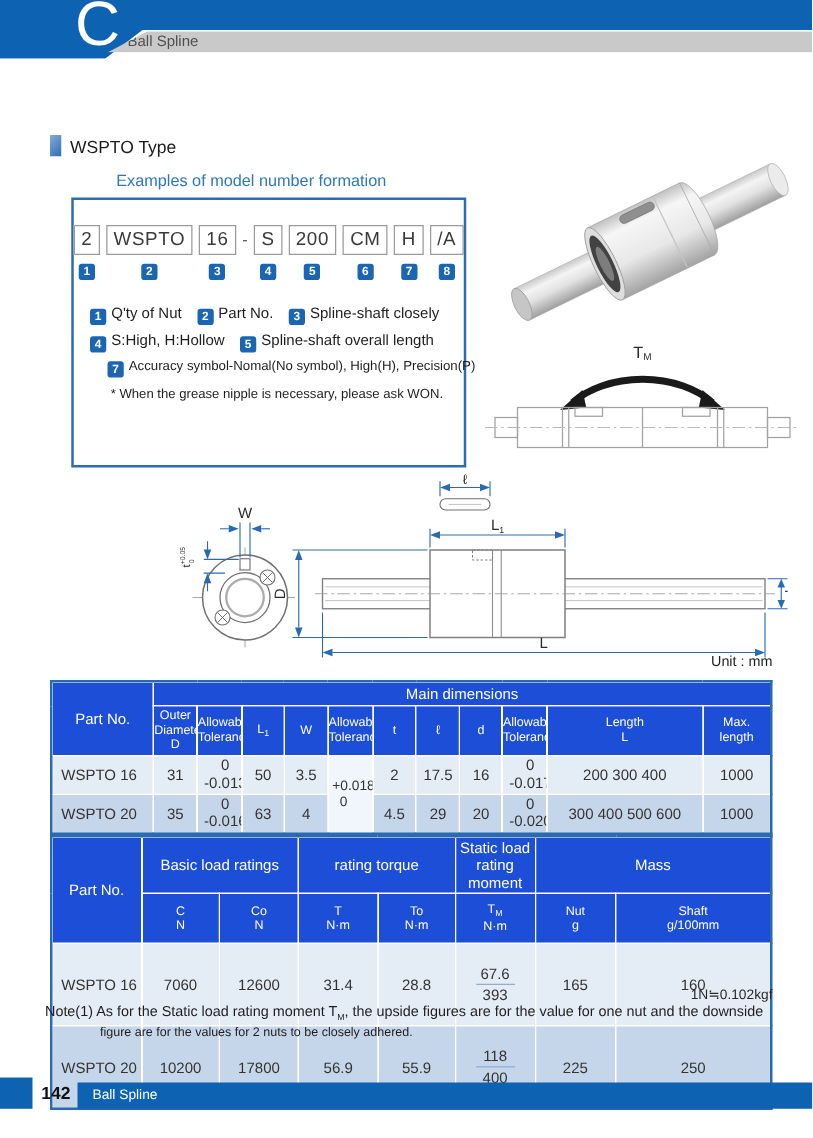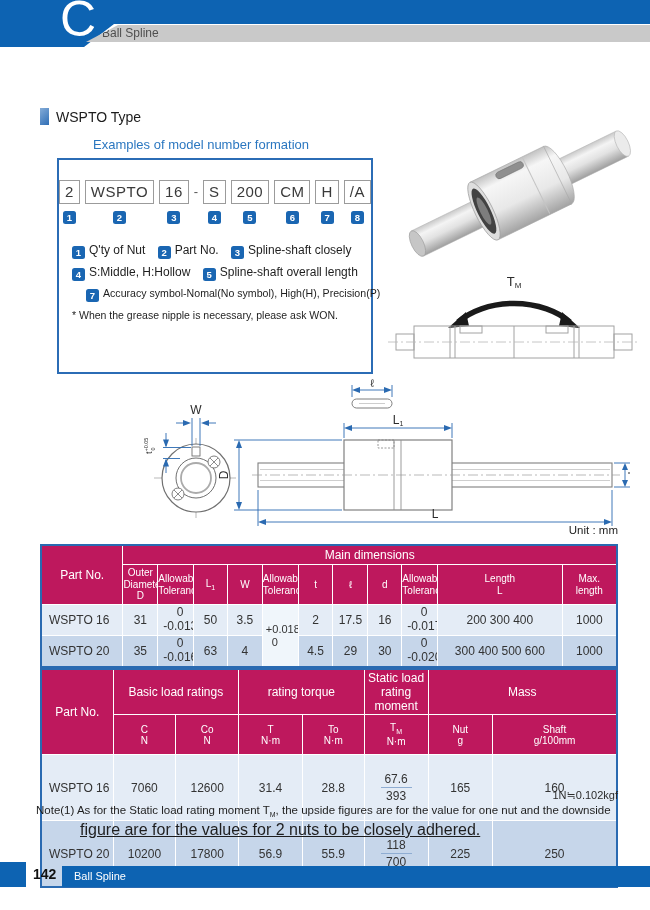--- a/index.html
+++ b/index.html
@@ -29,34 +29,34 @@
            letter-spacing:.5px;line-height:20px;background:#fff;}
   .seg-dash{font-size:13px;color:#555;line-height:24px;}
   .badge{display:inline-block;width:13px;height:13px;background:#1a66b2;border-radius:2.5px;
          color:#fff;font-size:9.5px;font-weight:bold;text-align:center;line-height:13px;}
   .seg .badge{margin-top:7px;}
   .legend{margin:16px 0 0 13px;}
   .lg-row{white-space:nowrap;font-size:12px;color:#1e1e1e;line-height:21.5px;}
   .lg-row .badge{vertical-align:-2px;margin-right:4px;}
   .lg-item{margin-right:9px;margin-top:46px;}
   .lg-cond{font-size:10.6px;padding-left:14px;}
-  .model-fn{margin:4px 0 0 13px;font-size:10.5px;color:#1e1e1e;}
+  .model-fn{margin:4px 0 0 13px;font-size:10.5px;color:#1e1e1e;text-align:center;}
 
   
   .img3d{position:absolute;left:388px;top:116px;}
   .tmdiag{position:absolute;left:388px;top:272px;}
   .dimdraw{position:absolute;left:30px;top:378px;}
   .unit{position:absolute;right:32px;top:524px;font-size:11.5px;color:#1e1e1e;}
 
   
   .tbl{position:absolute;left:40px;width:578px;}
   .t1{top:544px;} .t2{top:668px;}
   .tbl table{border-collapse:collapse;table-layout:fixed;width:100%;border:2px solid #2a6ab1;}
   .tbl th,.tbl td{border:1px solid #fff;overflow:hidden;}
-  .tbl th{background:#be185d;color:#fff;font-weight:normal;font-size:10px;padding:1px 0;}
+  .tbl th{background:#1d4ed8;color:#fff;font-weight:normal;font-size:10px;padding:1px 0;}
   .tbl .band th{height:16px;font-size:12px;}
   .tbl th.partno{font-size:12px;}
   .tbl .sub th{height:37px;}
   .pre{white-space:pre-line;line-height:1.15;}
   .th-sm{font-size:9px;}
   .th-md{font-size:11px;}
   .th-tiny{font-size:7.6px;}
   .tbl td{height:28px;text-align:center;font-size:12px;color:#333;}
   .t2 td{height:32px;}
   .r0 td{background:#e4ecf6;}
@@ -67,21 +67,21 @@
   td.merged{background:#f0f6fb;text-align:left;padding-left:3px;font-size:11px;line-height:1.15;}
   td.merged .t-bot2{margin-left:6px;}
   .split{padding:16px;}
   .split .half{height:16px;line-height:16px;}
   .split .half.top{border-bottom:1px solid #8fadd2;}
   .unit2{line-height:1.1;}
   sub{font-size:7px;}
 
   .conv{position:absolute;right:32px;top:789px;font-size:11px;color:#2a2a2a;}
   .note1{position:absolute;left:36px;top:804px;font-size:11.5px;color:#1e1e1e;white-space:nowrap;}
-  .note2{position:absolute;left:80px;top:821px;font-size:16px;color:#1e1e1e;white-space:nowrap;text-decoration:underline;}
+  .note2{position:absolute;left:80px;top:821px;font-size:10px;color:#1e1e1e;white-space:nowrap;}
 
   
   .ft-sq{position:absolute;left:0;top:862px;width:26px;height:25px;background:#0d63b2;}
   .ft-num{position:absolute;left:33px;top:866px;font-size:14px;font-weight:bold;color:#111;}
   .ft-bar{position:absolute;left:62px;top:866px;width:588px;height:21px;background:#0d63b2;
           color:#fff;font-size:11px;line-height:21px;padding-left:12px;box-sizing:border-box;}
 </style>
 </head>
 <body>
 
@@ -134,21 +134,21 @@
       </span>
     </div>
 
     <div class="legend">
       <div class="lg-row">
         <span class="lg-item"><span class="badge">1</span><span>Q'ty of Nut</span></span>
         <span class="lg-item"><span class="badge">2</span><span>Part No.</span></span>
         <span class="lg-item"><span class="badge">3</span><span>Spline-shaft closely</span></span>
       </div>
       <div class="lg-row">
-        <span class="lg-item"><span class="badge">4</span><span>S:Middle, H:Hollow</span></span>
+        <span class="lg-item"><span class="badge">4</span><span>S:High, H:Hollow</span></span>
         <span class="lg-item"><span class="badge">5</span><span>Spline-shaft overall length</span></span>
       </div>
       <div class="lg-row lg-cond">
         <span class="lg-item"><span class="badge">7</span><span>Accuracy symbol-Nomal(No symbol), High(H), Precision(P)</span></span>
       </div>
     </div>
     <div class="model-fn">* When the grease nipple is necessary, please ask WON.</div>
   </div>
 
   <svg class="img3d" width="262" height="152" viewBox="0 0 262 152">
@@ -368,21 +368,21 @@
         <td class="part">WSPTO 20</td>
         <td>35</td>
         <td class="tol">
               <div class="t-top">0</div>
               <div>-0.016</div>
             </td>
         <td>63</td>
         <td>4</td>
         <td>4.5</td>
         <td>29</td>
-        <td>30</td>
+        <td>20</td>
         <td class="tol">
               <div class="t-top">0</div>
               <div>-0.020</div>
             </td>
         <td>300 400 500 600</td>
         <td>1000</td>
       </tr>
     </tbody>
       </table>
   </div>
@@ -451,21 +451,21 @@
         <td>160</td>
       </tr>
       <tr class="r1">
         <td class="part">WSPTO 20</td>
         <td>10200</td>
         <td>17800</td>
         <td>56.9</td>
         <td>55.9</td>
         <td class="split">
               <div class="half top">118</div>
-              <div class="half">700</div>
+              <div class="half">400</div>
             </td>
         <td>225</td>
         <td>250</td>
       </tr>
     </tbody>
       </table>
   </div>
 
   <div class="conv">1N≒0.102kgf</div>
 

